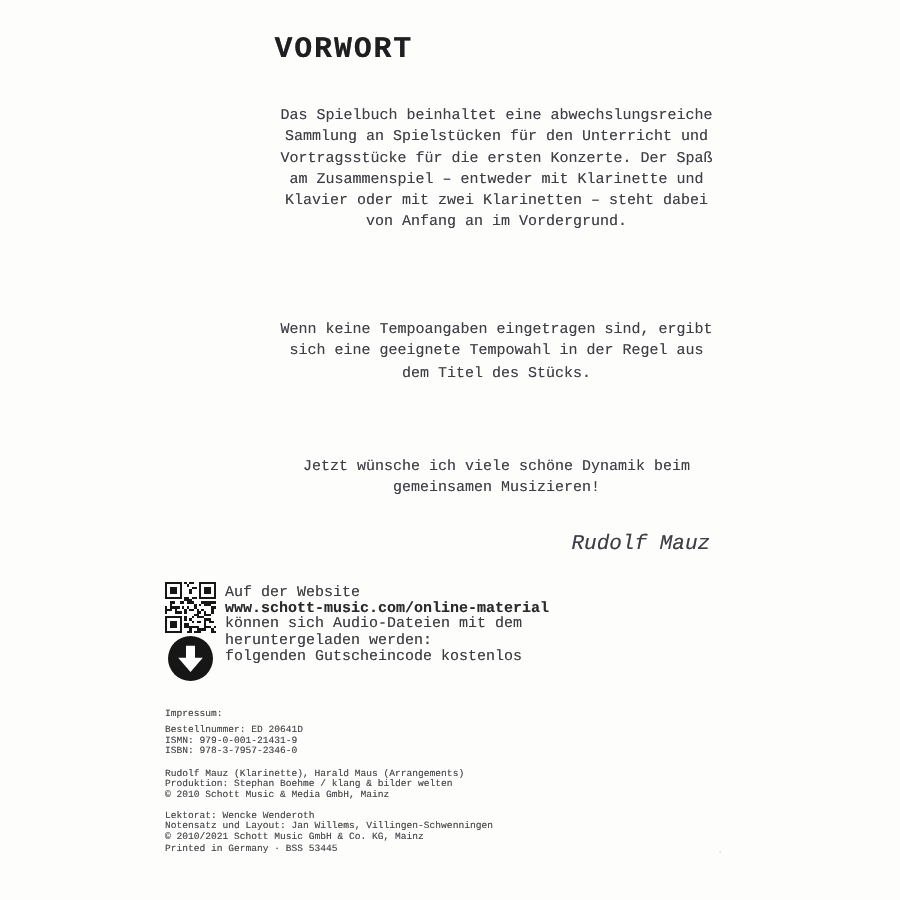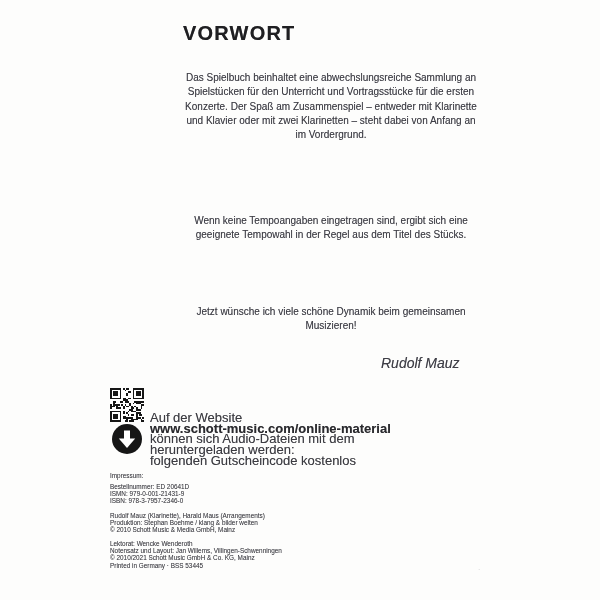--- a/index.html
+++ b/index.html
@@ -1,18 +1,18 @@
 <!DOCTYPE html>
 <html><head>
 <meta charset="utf-8">
 <style>
   html,body{margin:0;padding:0;background:#ffffff;}
   .page{
     position:relative;width:600px;height:600px;background:#fdfdfc;overflow:hidden;
-    font-family:Liberation Sans, sans-serif;color:#3e3e46;
+    font-family:Liberation Mono, monospace;color:#3e3e46;
   }
   .title{
     position:absolute;left:183px;top:22px;margin:0;
     font-size:20px;font-weight:bold;letter-spacing:1.2px;color:#1f1f22;
     text-shadow:0 0 .4px rgba(25,25,30,.6);
   }
   .para{
     position:absolute;left:183px;width:296px;margin:0;
     font-size:10px;line-height:14.3px;color:#3e3e46;
     text-shadow:0 0 .35px rgba(62,62,70,.5);
@@ -21,22 +21,22 @@
   }
   .p1{top:71px;} .p2{top:147px;} .p3{top:214px;} .p4{top:250px;} .p5{top:305px;}
   .signature{
     position:absolute;left:381px;top:355px;
     font-size:14px;font-style:italic;color:#3e3e46;
     text-shadow:0 0 .35px rgba(62,62,70,.5);
   }
   .qr{position:absolute;left:110px;top:388px;width:34px;height:34px;}
   .dl-circle{position:absolute;left:112px;top:424px;width:30px;height:30px;}
   .dl-text{
-    position:absolute;left:150px;top:413px;
-    font-size:13px;line-height:10.65px;color:#3c3c42;
+    position:absolute;left:150px;top:391px;
+    font-size:10px;line-height:10.65px;color:#3c3c42;
     text-shadow:0 0 .3px rgba(60,60,66,.5);
   }
   .dl-text .bold{font-weight:bold;color:#2a2a2e;}
   .imprint{
     position:absolute;left:110px;top:472px;
     font-size:6.4px;line-height:7.15px;color:#47474d;
     text-shadow:0 0 .3px rgba(70,70,78,.45);
   }
   .imprint .grp1{margin-top:4px;}
   .imprint .grp2{margin-top:7px;}

